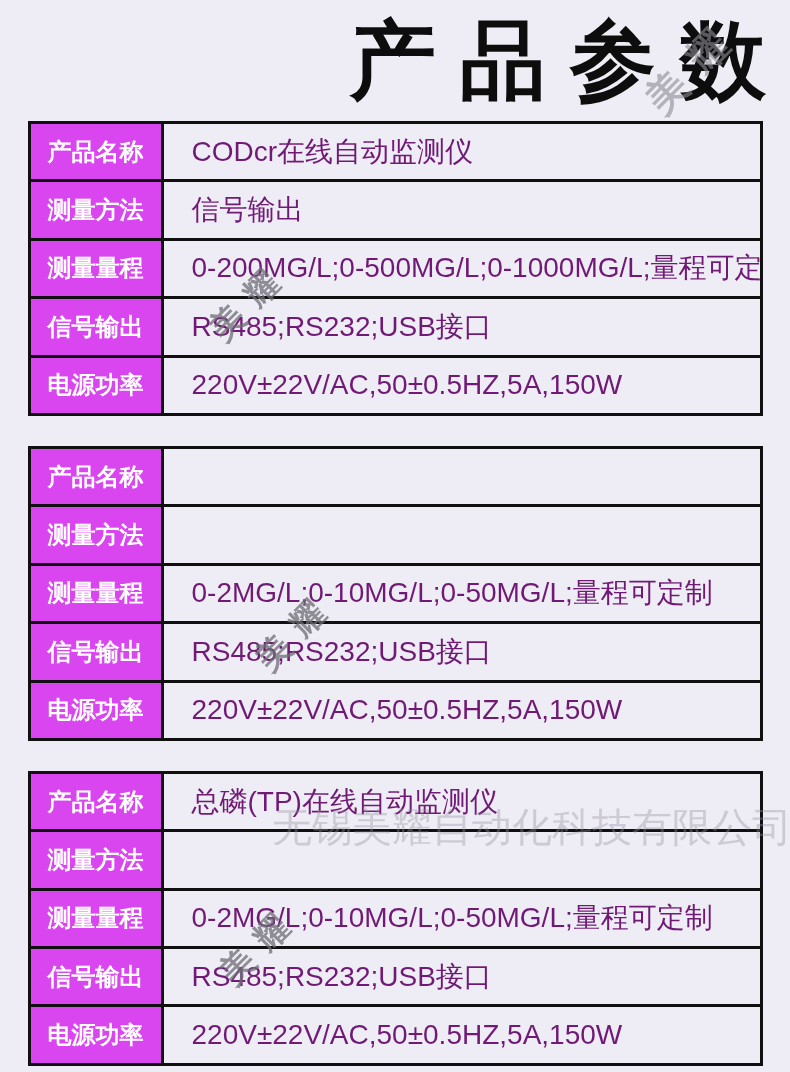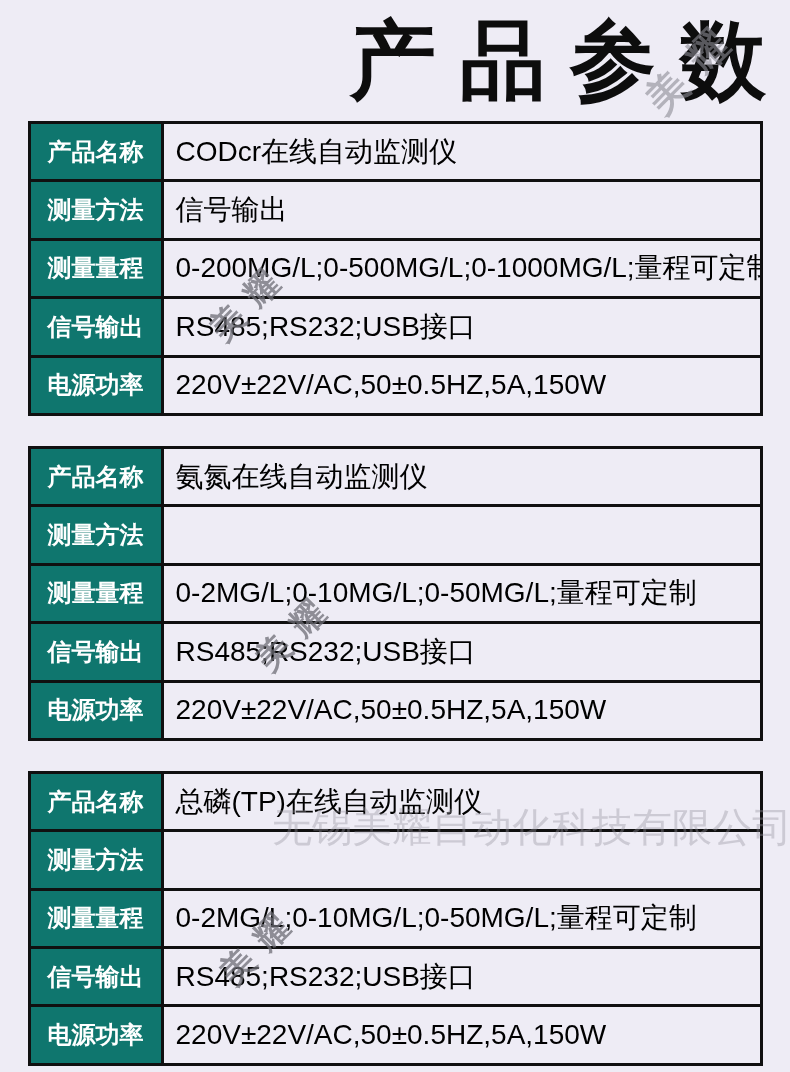--- a/index.html
+++ b/index.html
@@ -37,36 +37,36 @@
     display: flex;
     height: 55.4px;
     border-bottom: 3px solid #101010;
   }
   .ptable .row:last-child {
     border-bottom: none;
   }
   .label-cell {
     width: 130px;
     flex: 0 0 130px;
-    background: #0f766e;
+    background: #d946ef;
     color: #ffffff;
     font-size: 24px;
     font-weight: bold;
     display: flex;
     align-items: center;
     justify-content: center;
     border-right: 3px solid #101010;
   }
   .value-cell {
     flex: 1;
     display: flex;
     align-items: center;
-    padding-left: 12px;
+    padding-left: 28px;
     font-size: 28px;
-    color: #000000;
+    color: #701a75;
     white-space: nowrap;
     overflow: hidden;
     border-radius: 19px;
   }
   .wm {
     position: absolute;
     pointer-events: none;
     white-space: nowrap;
     font-weight: bold;
     z-index: 5;
@@ -127,21 +127,20 @@
       <div class="label-cell">电源功率</div>
       <div class="value-cell">220V±22V/AC,50±0.5HZ,5A,150W</div>
     </div>
   </div>
 
   <span class="wm wm-diag wm-t1">美耀</span>
 
   <div class="ptable">
     <div class="row">
       <div class="label-cell">产品名称</div>
-      <div class="value-cell">氨氮在线自动监测仪</div>
     </div>
     <div class="row">
       <div class="label-cell">测量方法</div>
     </div>
     <div class="row">
       <div class="label-cell">测量量程</div>
       <div class="value-cell">0-2MG/L;0-10MG/L;0-50MG/L;量程可定制</div>
     </div>
     <div class="row">
       <div class="label-cell">信号输出</div>

